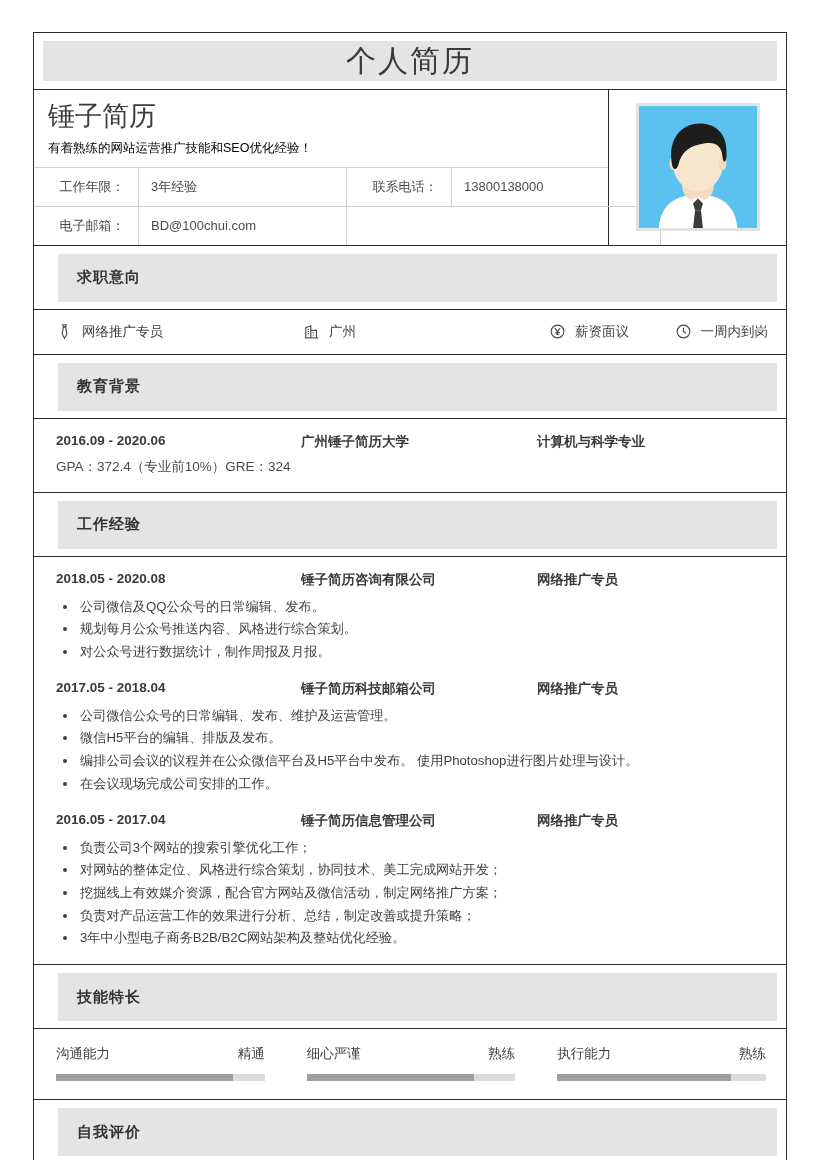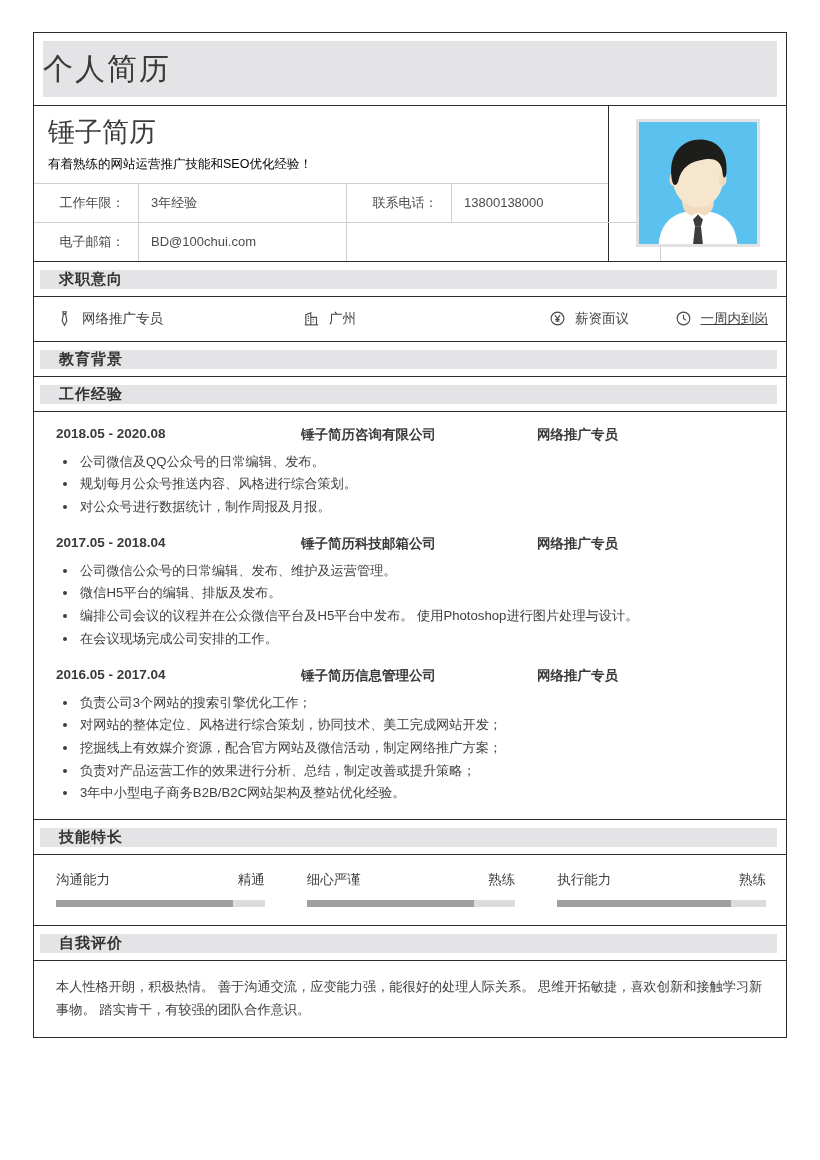--- a/index.html
+++ b/index.html
@@ -22,23 +22,24 @@
     width: 754px;
     border: 1px solid #2b2b2b;
     box-sizing: border-box;
     background: #ffffff;
   }
 
   
   .title-band {
     margin: 8px 9px 8px 9px;
     background: #e4e4e6;
-    height: 56px;
+    height: 40px;
     display: flex;
     align-items: center;
+    justify-content: center;
   }
   .title-band .title-text {
     font-size: 30px;
     color: #3a3a3a;
     letter-spacing: 2px;
   }
 
   
   .top-block {
     display: flex;
@@ -105,23 +106,23 @@
     box-sizing: border-box;
     overflow: hidden;
   }
   .avatar-svg { display: block; width: 100%; height: 100%; }
 
   
   .section {
     border-top: 1px solid #2b2b2b;
   }
   .section-head {
-    margin: 8px 9px 7px 6px;
+    margin: 8px 9px 7px 24px;
     background: #e4e4e6;
-    height: 19px;
+    height: 48px;
     display: flex;
     align-items: center;
   }
   .section-head .sh-text {
     font-size: 15px;
     font-weight: bold;
     color: #333333;
     padding-left: 19px;
     letter-spacing: 1px;
   }
@@ -141,21 +142,21 @@
     display: flex;
     align-items: center;
     font-size: 13.5px;
     color: #3f3f3f;
   }
   .obj-item .obj-label { margin-left: 9px; }
   .obj-icon { width: 17px; height: 17px; display: block; color: #4a4a4a; }
   .obj-1 { flex: 0 0 247px; }
   .obj-2 { flex: 0 0 246px; }
   .obj-3 { flex: 0 0 auto; }
-  .obj-4 { margin-left: auto; text-decoration: underline; }
+  .obj-4 { margin-left: auto; }
 
   
   .entry { margin-bottom: 2px; }
   .entry-head {
     display: flex;
     font-size: 13.5px;
     font-weight: bold;
     color: #3a3a3a;
     margin-bottom: 7px;
   }
@@ -320,20 +321,30 @@
         </svg>
         <span class="obj-label">一周内到岗</span>
       </div>
     </div>
   </div>
 
   <div class="section">
     <div class="section-head">
       <span class="sh-text">教育背景</span>
     </div>
+    <div class="section-body">
+      <div class="entry">
+        <div class="entry-head">
+          <span class="eh-date">2016.09 - 2020.06</span>
+          <span class="eh-org">广州锤子简历大学</span>
+          <span class="eh-role">计算机与科学专业</span>
+        </div>
+        <div class="entry-sub">GPA：372.4（专业前10%）GRE：324</div>
+      </div>
+    </div>
   </div>
 
   <div class="section">
     <div class="section-head">
       <span class="sh-text">工作经验</span>
     </div>
     <div class="section-body">
 
       <div class="work-entry">
         <div class="entry-head">

